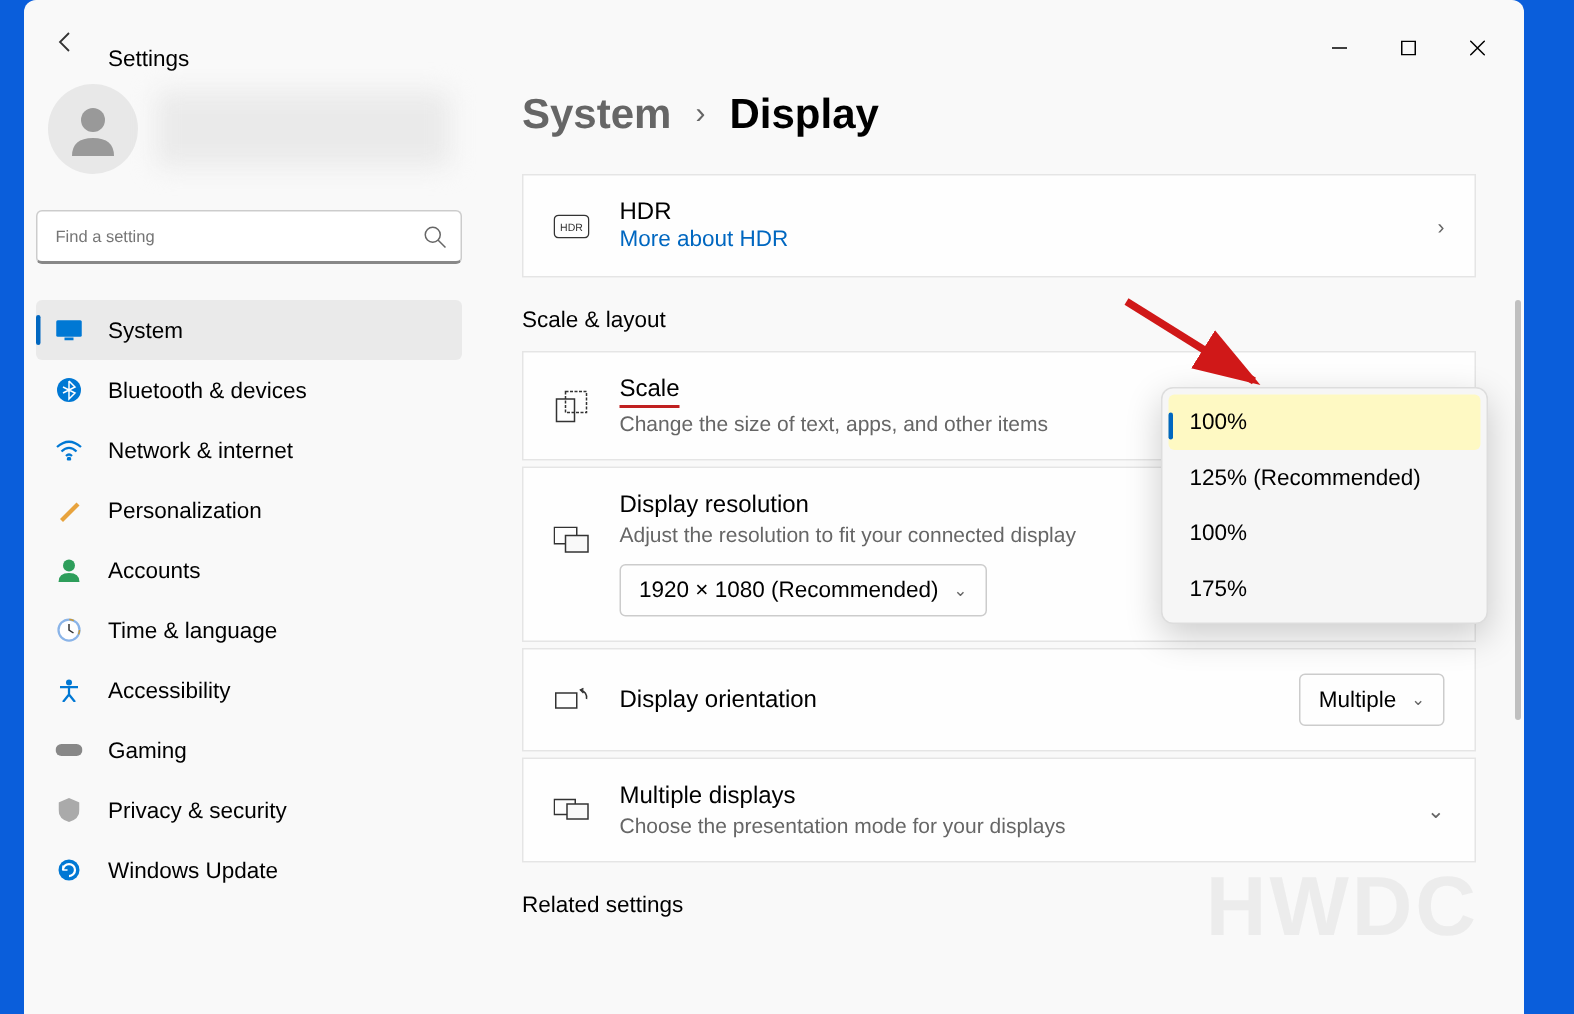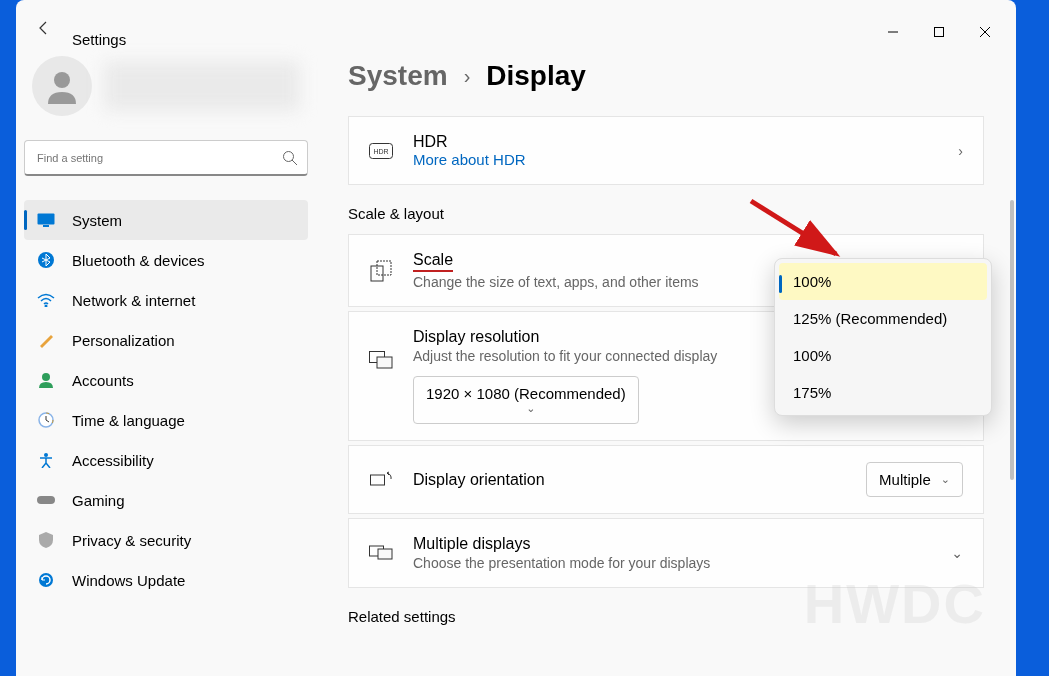--- a/index.html
+++ b/index.html
@@ -42,21 +42,21 @@
 .card-title { font-size: 16px; color: #000; }
 .card-sub { font-size: 14px; color: #666; margin-top: 2px; }
 .card-link { color: #0067c0; font-size: 15px; font-weight: 500; }
 .card-action { display: flex; align-items: center; }
 .chevron { color: #666; font-size: 14px; }
 
 .section-title { font-size: 15px; font-weight: 400; margin: 20px 0 12px 0; }
 
 .select-box { background: #fefefe; border: 1px solid #ccc; border-radius: 4px; padding: 8px 12px; display: flex; align-items: center; cursor: pointer; font-size: 15px; }
 .select-box .chev { margin-left: 10px; font-size: 11px; color: #666; }
-.resolution-select { margin-top: 12px; display: inline-flex; flex-direction: column; }
+.resolution-select { margin-top: 12px; display: inline-flex; }
 
 .underline-red { border-bottom: 2px solid #c02020; display: inline-block; padding-bottom: 1px; }
 
 .dropdown { position: absolute; right: 24px; top: 258px; width: 218px; background: #f6f6f6; border: 1px solid #ddd; border-radius: 8px; box-shadow: 0 8px 24px rgba(0,0,0,0.2); padding: 4px; z-index: 100; }
 .dropdown-item { padding: 10px 14px; border-radius: 4px; cursor: pointer; font-size: 15px; position: relative; }
 .dropdown-item.selected { background: #fef9c3; }
 .dropdown-item.selected::before { content: ''; position: absolute; left: 0; top: 12px; width: 3px; height: 18px; background: #0067c0; border-radius: 2px; }
 
 .arrow-annotation { position: absolute; left: 730px; top: 196px; z-index: 200; pointer-events: none; }
 

